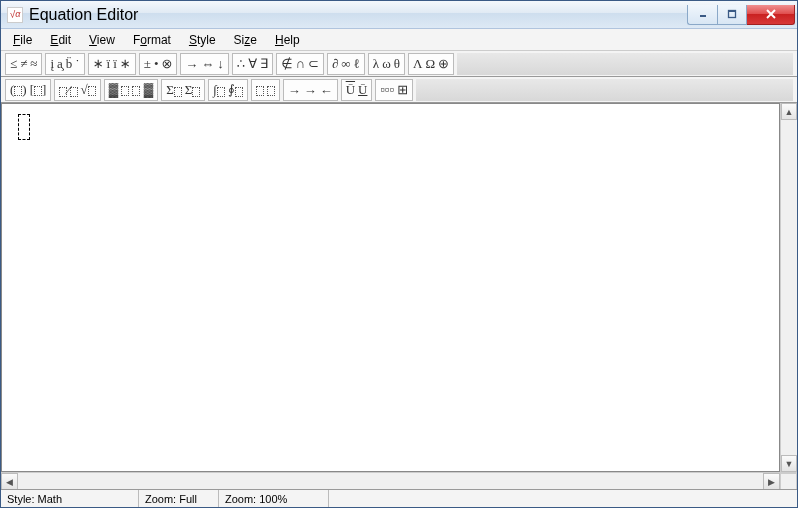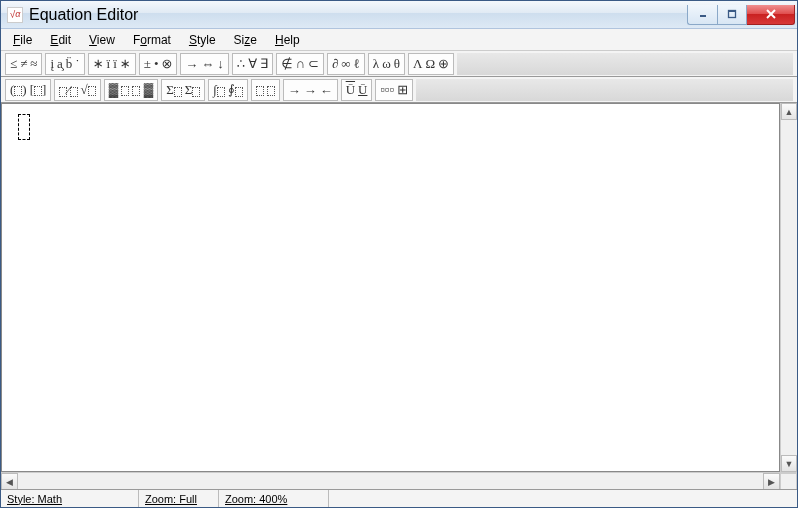--- a/index.html
+++ b/index.html
@@ -177,21 +177,20 @@
   border-top: 1px solid #999;
   display: flex;
   font-size: 11px;
   align-items: stretch;
 }
 .status-cell {
   border-right: 1px solid #bbb;
   padding: 1px 6px;
   display: flex;
   align-items: center;
-  text-decoration: underline;
 }
 .status-cell:nth-child(1){ width: 138px; }
 .status-cell:nth-child(2){ width: 80px; }
 .status-cell:nth-child(3){ width: 110px; }
 .status-cell:last-child { flex:1; border-right:none; }
 .box-glyph {
   display:inline-block;
   border:1px dotted #555;
   width:8px; height:10px;
   vertical-align: middle;
@@ -350,17 +349,17 @@
   <div class="hscroll-row">
     <div class="scroll-btn">◀</div>
     <div class="scroll-track"></div>
     <div class="scroll-btn">▶</div>
     <div class="corner"></div>
   </div>
 
   <div class="statusbar">
     <div class="status-cell">Style: Math</div>
     <div class="status-cell">Zoom: Full</div>
-    <div class="status-cell">Zoom: 400%</div>
+    <div class="status-cell">Zoom: 100%</div>
     <div class="status-cell"></div>
   </div>
 
 </div>
 
 </body></html>

